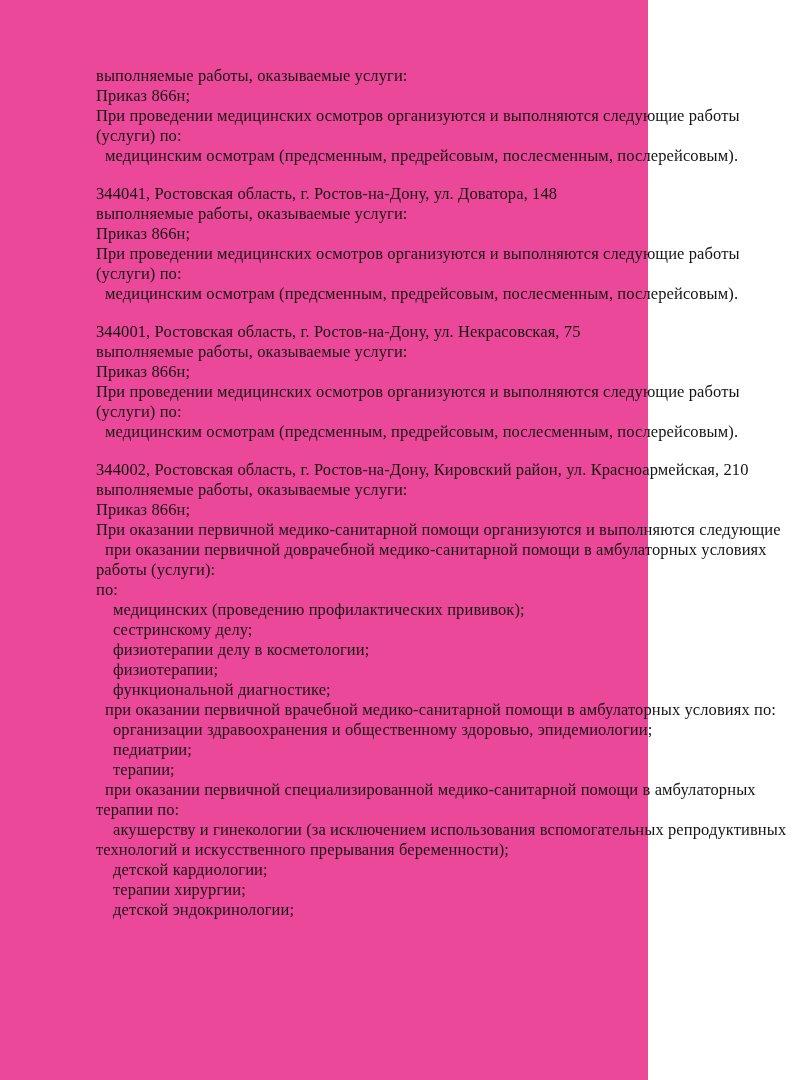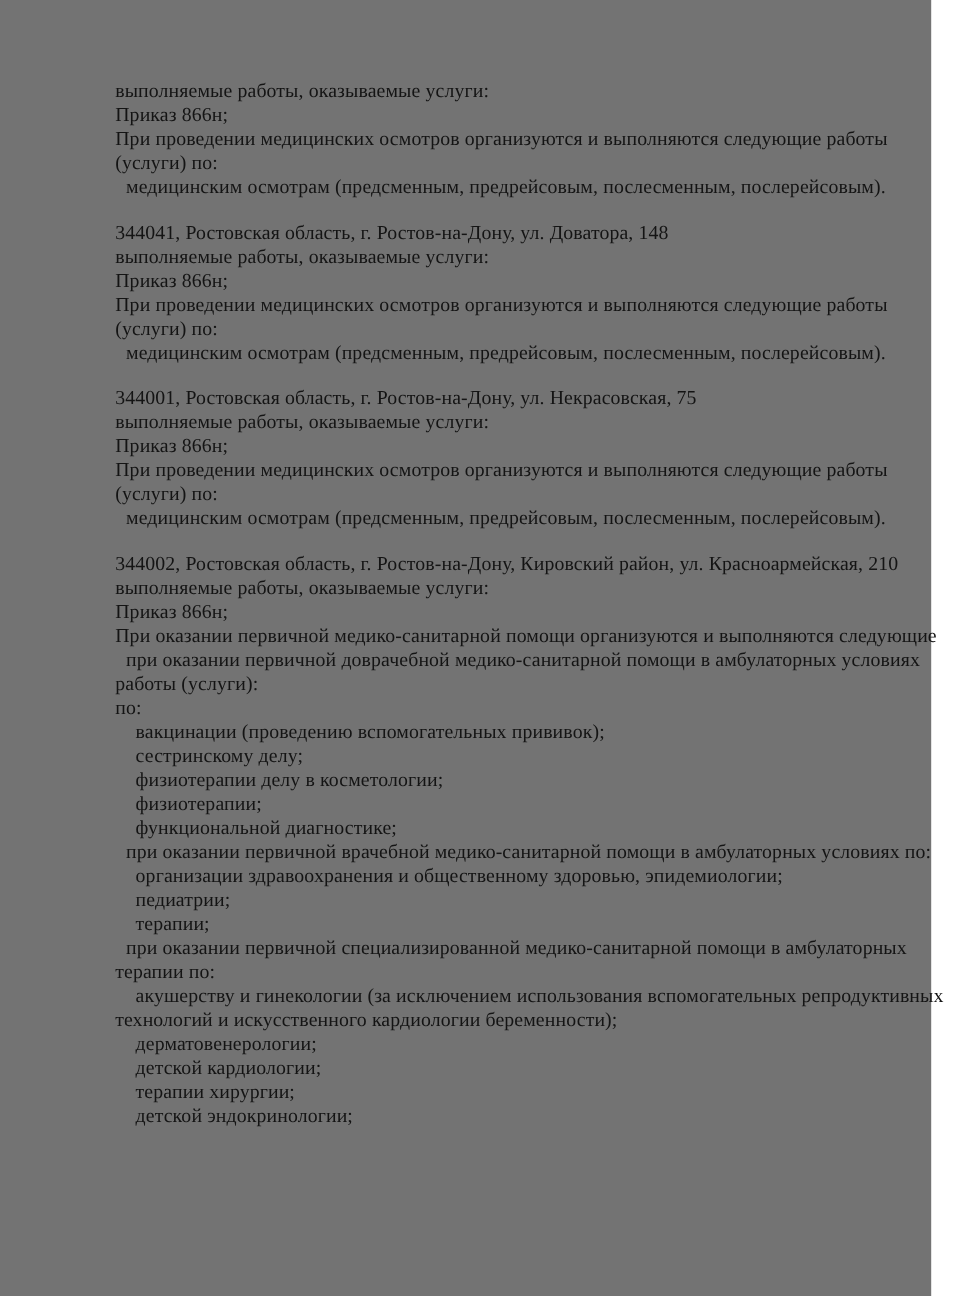--- a/index.html
+++ b/index.html
@@ -9,24 +9,24 @@
   }
   body {
     width: 812px;
     height: 1080px;
     overflow: hidden;
     font-family: "Liberation Serif", "DejaVu Serif", serif;
     color: #141414;
   }
   .page {
     box-sizing: border-box;
-    width: 776px;
+    width: 648px;
     height: 1080px;
     padding: 66px 50px 0 96px;
-    background: #737373;
+    background: #ec4899;
   }
   .block {
     margin: 0 0 18px 0;
   }
   .block:last-child {
     margin-bottom: 0;
   }
   .line {
     font-size: 16.5px;
     line-height: 20px;
@@ -67,32 +67,31 @@
         <div class="line indent-1">медицинским осмотрам (предсменным, предрейсовым, послесменным, послерейсовым).</div>
       </div>
       <div class="block">
         <div class="line indent-0">344002, Ростовская область, г. Ростов-на-Дону, Кировский район, ул. Красноармейская, 210</div>
         <div class="line indent-0">выполняемые работы, оказываемые услуги:</div>
         <div class="line indent-0">Приказ 866н;</div>
         <div class="line indent-0">При оказании первичной медико-санитарной помощи организуются и выполняются следующие</div>
         <div class="line indent-1">при оказании первичной доврачебной медико-санитарной помощи в амбулаторных условиях</div>
         <div class="line indent-0">работы (услуги):</div>
         <div class="line indent-0">по:</div>
-        <div class="line indent-2">вакцинации (проведению вспомогательных прививок);</div>
+        <div class="line indent-2">медицинских (проведению профилактических прививок);</div>
         <div class="line indent-2">сестринскому делу;</div>
         <div class="line indent-2">физиотерапии делу в косметологии;</div>
         <div class="line indent-2">физиотерапии;</div>
         <div class="line indent-2">функциональной диагностике;</div>
         <div class="line indent-1">при оказании первичной врачебной медико-санитарной помощи в амбулаторных условиях по:</div>
         <div class="line indent-2">организации здравоохранения и общественному здоровью, эпидемиологии;</div>
         <div class="line indent-2">педиатрии;</div>
         <div class="line indent-2">терапии;</div>
         <div class="line indent-1">при оказании первичной специализированной медико-санитарной помощи в амбулаторных</div>
         <div class="line indent-0">терапии по:</div>
         <div class="line indent-2">акушерству и гинекологии (за исключением использования вспомогательных репродуктивных</div>
-        <div class="line indent-0">технологий и искусственного кардиологии беременности);</div>
-        <div class="line indent-2">дерматовенерологии;</div>
+        <div class="line indent-0">технологий и искусственного прерывания беременности);</div>
         <div class="line indent-2">детской кардиологии;</div>
         <div class="line indent-2">терапии хирургии;</div>
         <div class="line indent-2">детской эндокринологии;</div>
       </div>
     </div>
 </div>
 
 </body></html>

